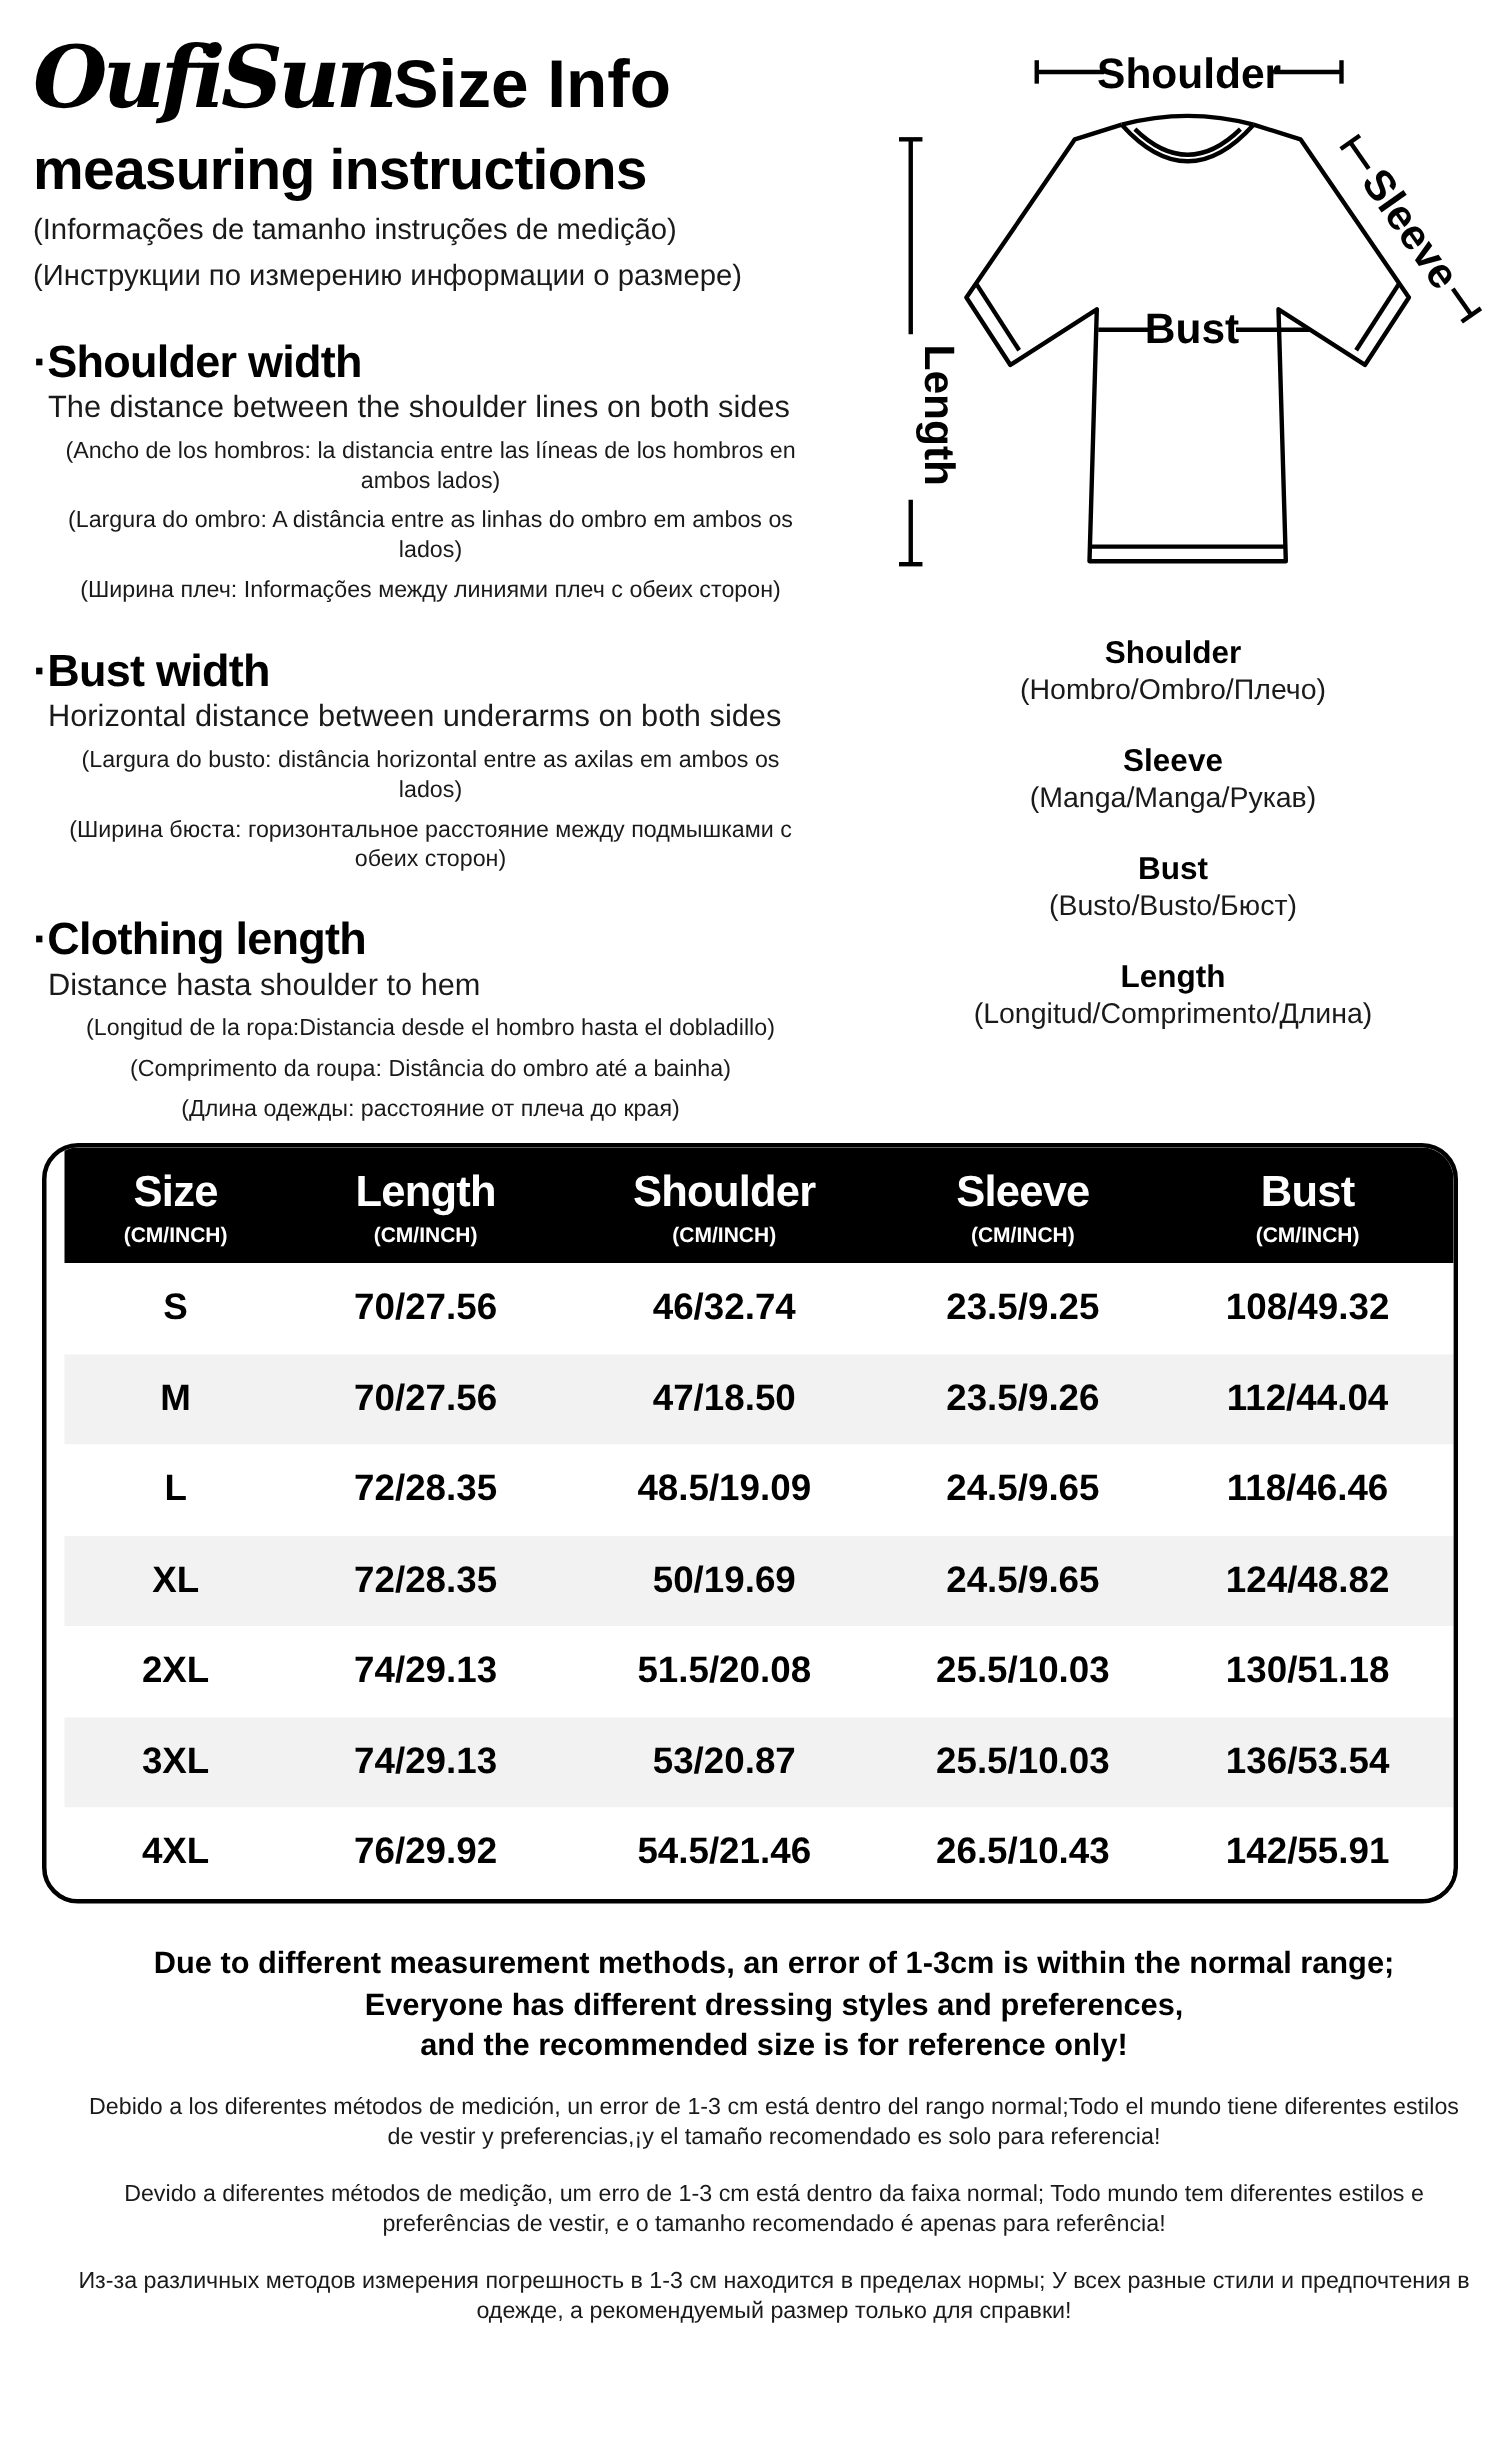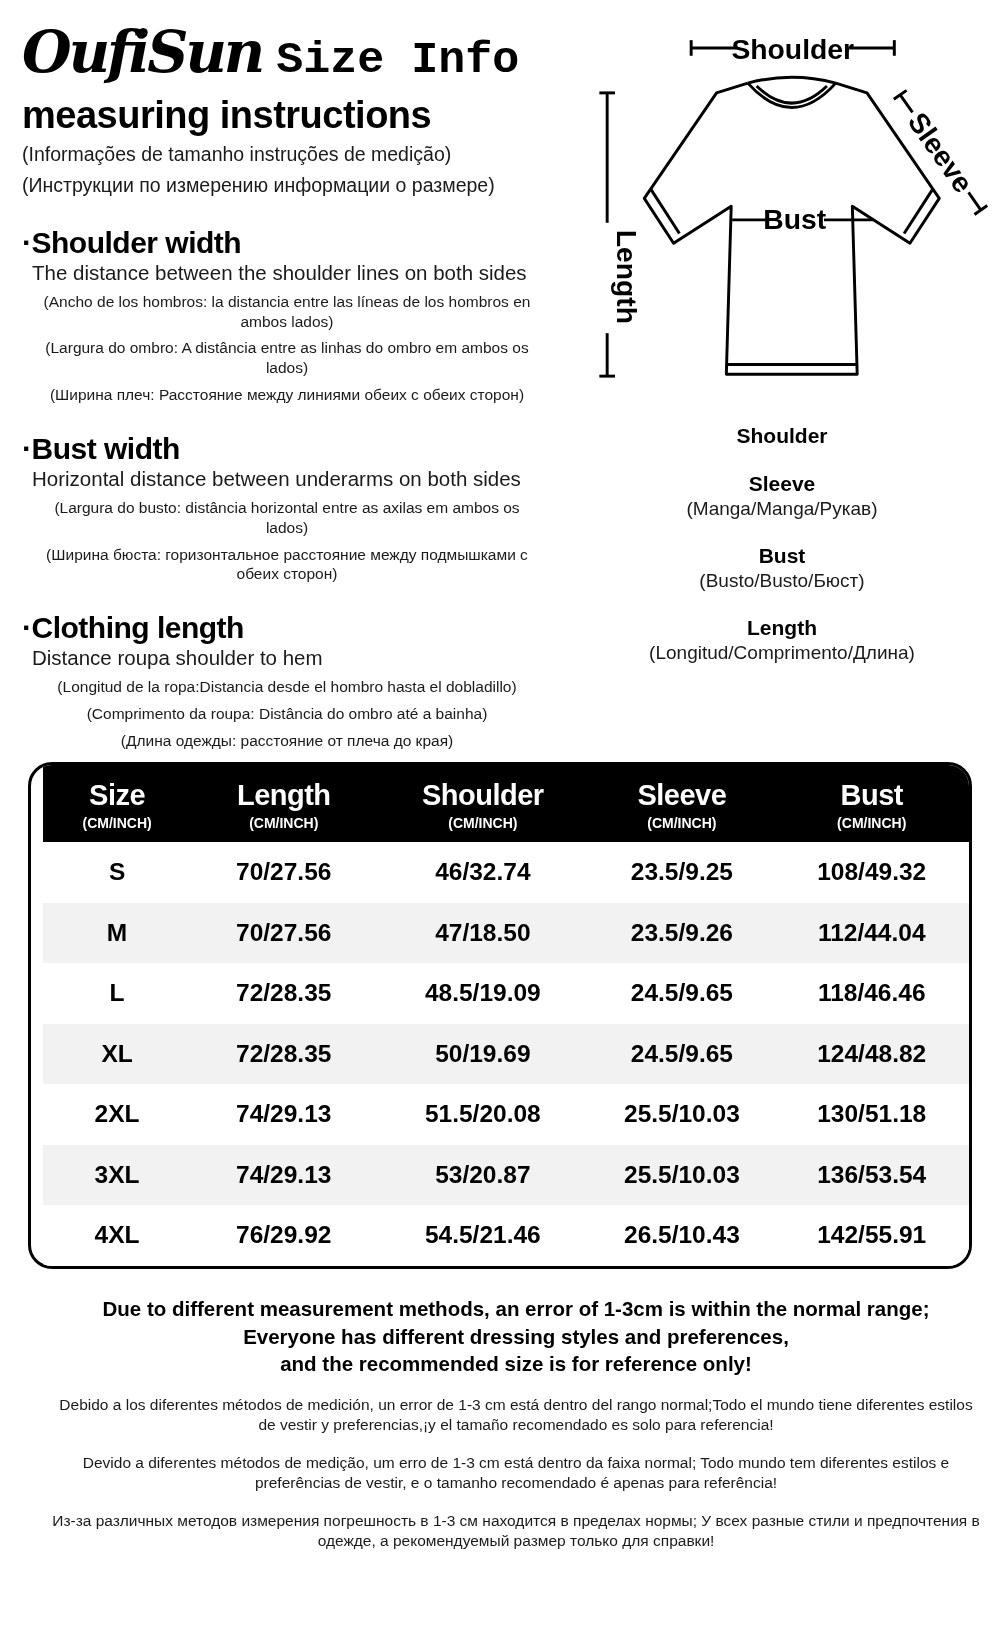--- a/index.html
+++ b/index.html
@@ -13,21 +13,21 @@
   .top { position: relative; height: 752px; }
   .left-col { position: absolute; left: 22px; top: 18px; width: 550px; }
   .right-col { position: absolute; left: 572px; top: 28px; width: 420px; }
 
   .brand-row { display: flex; align-items: baseline; }
   .brand-logo {
     font-family: "DejaVu Serif", serif;
     font-style: italic; font-weight: bold;
     font-size: 57px; letter-spacing: -3px; color: #000;
   }
-  .brand-title { font-size: 45px; font-weight: bold; margin-left: 14px; color: #000; font-family: Liberation Mono, monospace; }
+  .brand-title { font-size: 45px; font-weight: bold; color: #000; }
   .main-heading { font-size: 38px; font-weight: bold; margin-top: 8px; color: #000; letter-spacing: -0.5px; }
   .heading-sub { font-size: 19.5px; line-height: 1.38; margin-top: 4px; color: #1a1a1a; }
 
   .section { margin-top: 27px; }
   .section-title { font-size: 30px; font-weight: bold; color: #000; letter-spacing: -0.5px; }
   .section-sub { font-size: 20.5px; margin-left: 10px; margin-top: 1px; color: #1a1a1a; }
   .section-note { font-size: 15.5px; margin-left: 10px; margin-top: 7px; line-height: 1.28; color: #1a1a1a; width: 510px; text-align: center; }
 
   .tee-svg { display: block; }
   .measures { margin-top: 16px; text-align: center; }
@@ -70,33 +70,33 @@
     </div>
     <div class="main-heading">measuring instructions</div>
     <div class="heading-sub">(Informações de tamanho instruções de medição)</div>
     <div class="heading-sub">(Инструкции по измерению информации о размере)</div>
 
     <div class="section">
       <div class="section-title">·Shoulder width</div>
       <div class="section-sub">The distance between the shoulder lines on both sides</div>
       <div class="section-note">(Ancho de los hombros: la distancia entre las líneas de los hombros en ambos lados)</div>
       <div class="section-note">(Largura do ombro: A distância entre as linhas do ombro em ambos os lados)</div>
-      <div class="section-note">(Ширина плеч: Расстояние между линиями обеих с обеих сторон)</div>
+      <div class="section-note">(Ширина плеч: Informações между линиями плеч с обеих сторон)</div>
     </div>
 
     <div class="section">
       <div class="section-title">·Bust width</div>
       <div class="section-sub">Horizontal distance between underarms on both sides</div>
       <div class="section-note">(Largura do busto: distância horizontal entre as axilas em ambos os lados)</div>
       <div class="section-note">(Ширина бюста: горизонтальное расстояние между подмышками с обеих сторон)</div>
     </div>
 
     <div class="section">
       <div class="section-title">·Clothing length</div>
-      <div class="section-sub">Distance roupa shoulder to hem</div>
+      <div class="section-sub">Distance hasta shoulder to hem</div>
       <div class="section-note">(Longitud de la ropa:Distancia desde el hombro hasta el dobladillo)</div>
       <div class="section-note">(Comprimento da roupa: Distância do ombro até a bainha)</div>
       <div class="section-note">(Длина одежды: расстояние от плеча до края)</div>
     </div>
   </div>
 
   <div class="right-col">
     <svg class="tee-svg" width="420" height="372" viewBox="0 0 430 372" fill="none" stroke="#000" stroke-width="3" stroke-linejoin="round" stroke-linecap="butt">
 
       <path d="M122,8 v16"></path>
@@ -128,20 +128,21 @@
         <path d="M0,0 h22"></path>
         <text x="72" y="10" text-anchor="middle" stroke="none" fill="#000" style="font: bold 29px 'Liberation Sans', sans-serif;">Sleeve</text>
         <path d="M122,0 h22"></path>
         <path d="M144,-8 v16"></path>
       </g>
     </svg>
 
     <div class="measures">
       <div class="measure">
         <div class="measure-name">Shoulder</div>
+        <div class="measure-tr">(Hombro/Ombro/Плечо)</div>
       </div>
       <div class="measure">
         <div class="measure-name">Sleeve</div>
         <div class="measure-tr">(Manga/Manga/Рукав)</div>
       </div>
       <div class="measure">
         <div class="measure-name">Bust</div>
         <div class="measure-tr">(Busto/Busto/Бюст)</div>
       </div>
       <div class="measure">

